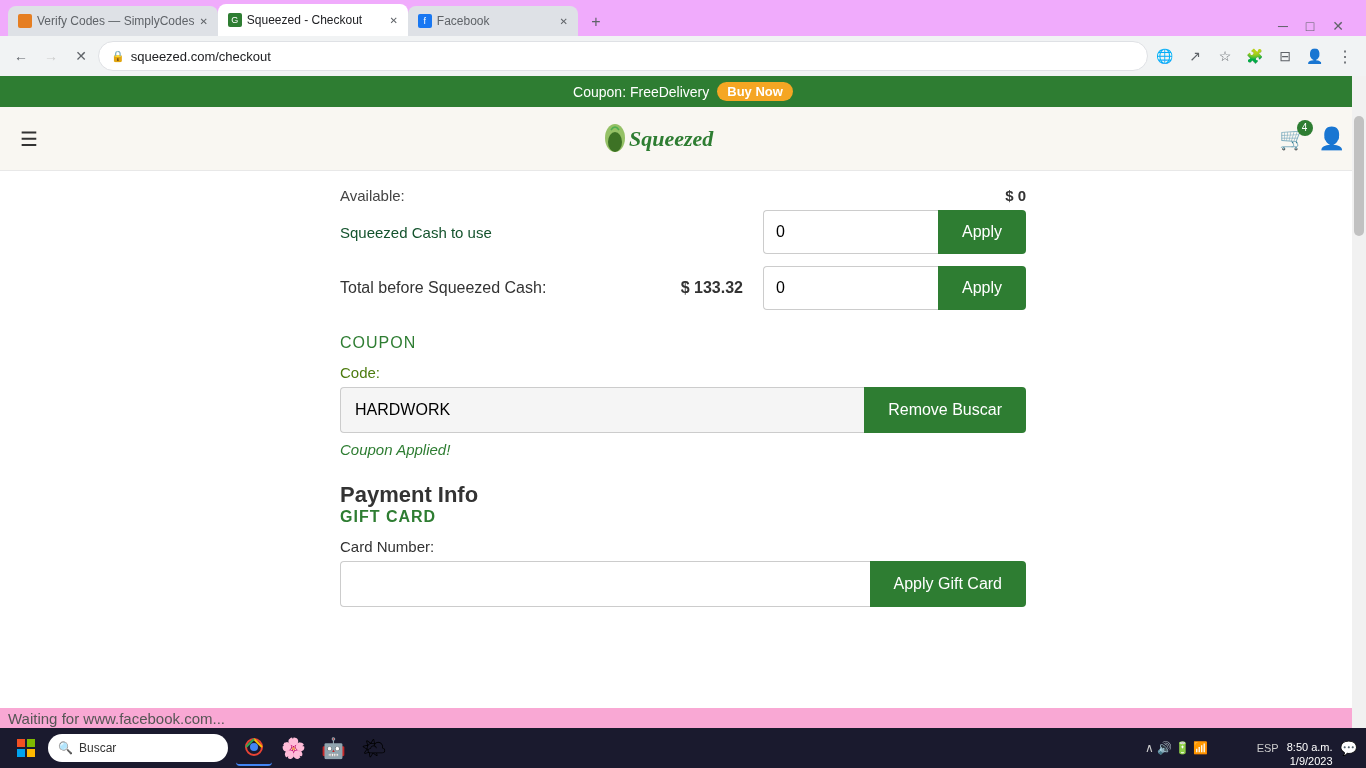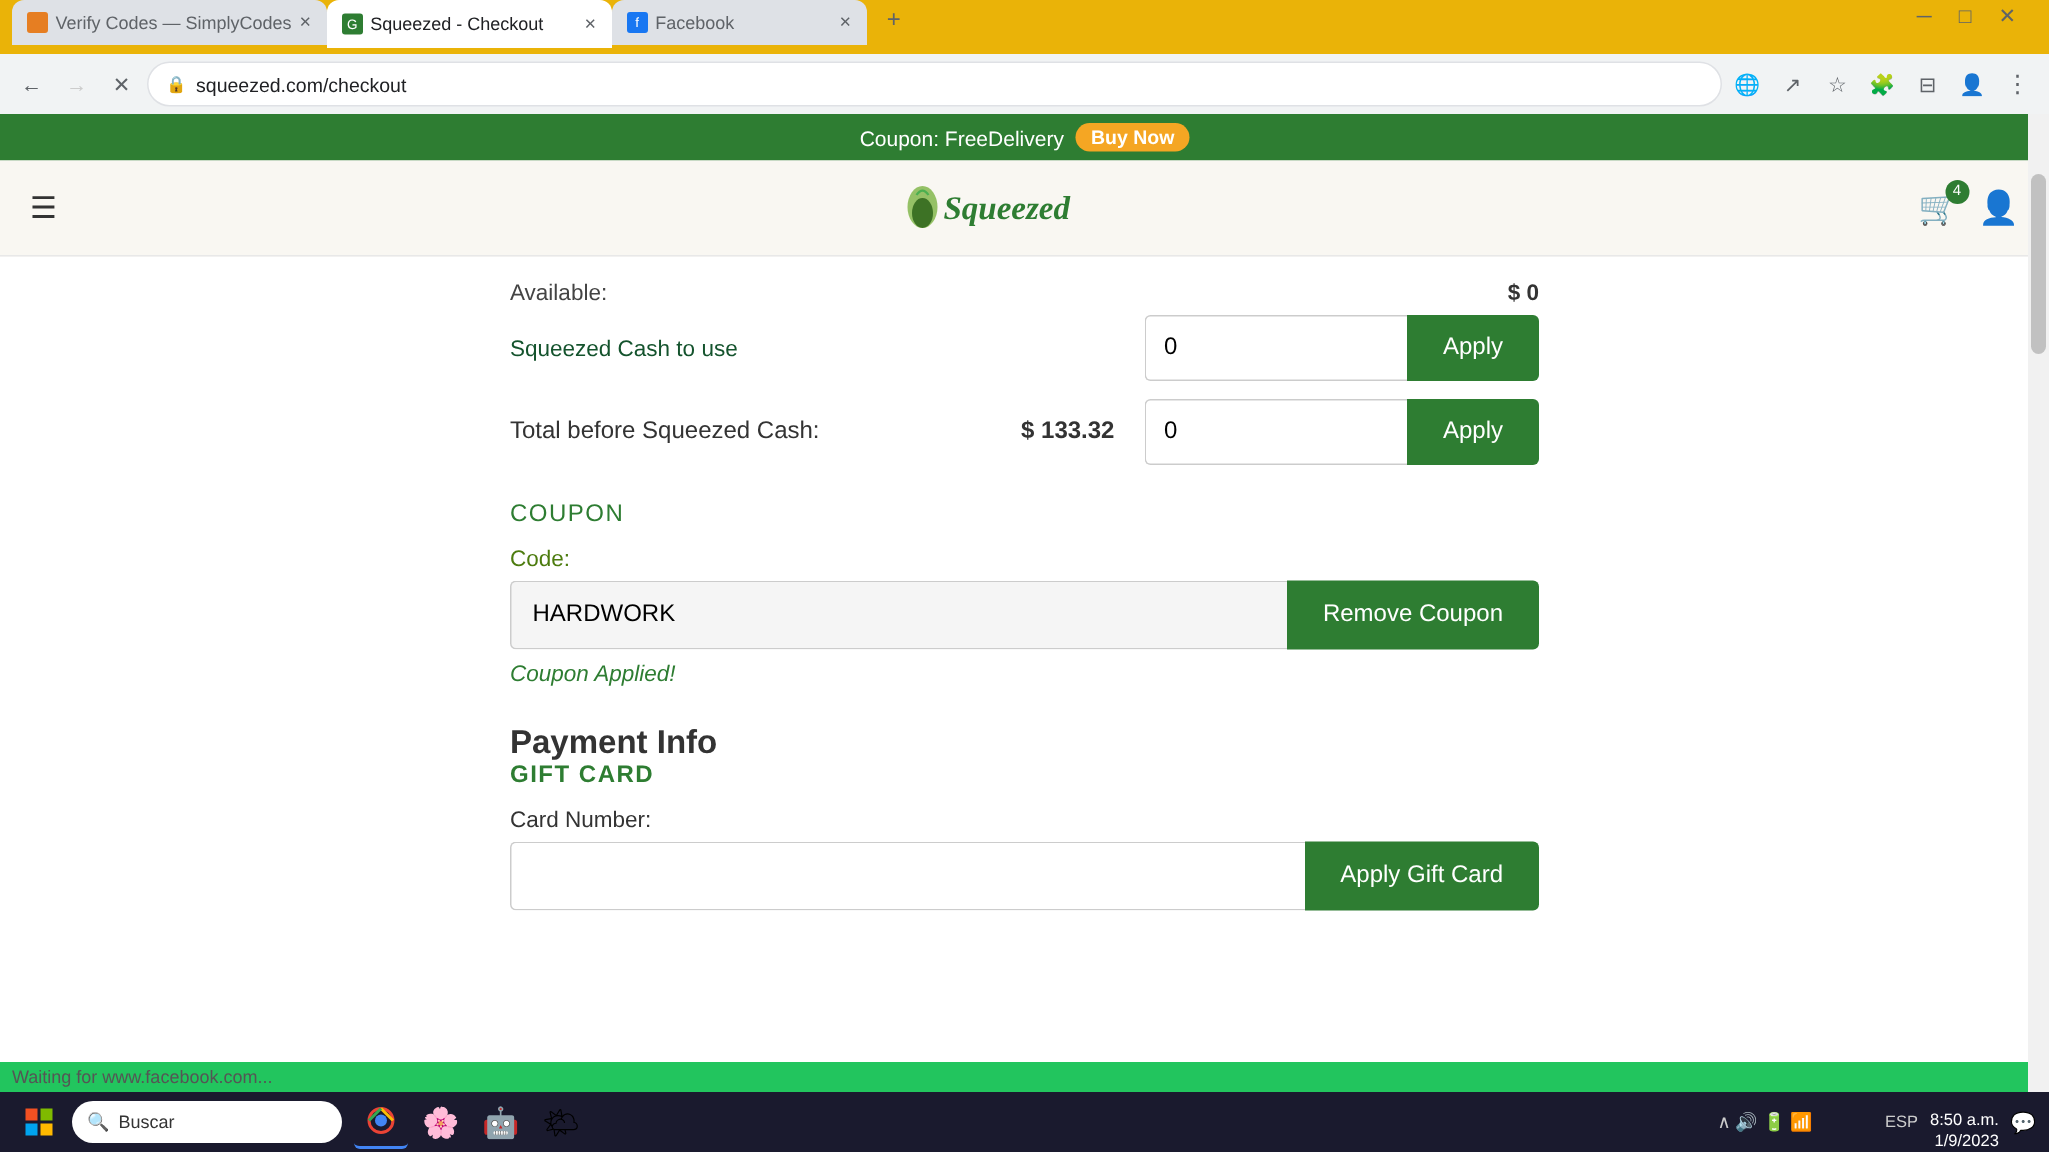--- a/index.html
+++ b/index.html
@@ -3,21 +3,21 @@
   <meta charset="utf-8">
   <style>
     * { margin: 0; padding: 0; box-sizing: border-box; }
     body { font-family: Arial, sans-serif; background: #fff; width: 1366px; height: 768px; overflow: hidden; position: relative; }
   </style>
 </head>
 <body>
 
 <div>
 
-  <div style="display:flex;align-items:flex-start;height:36px;background:#eab308;padding:0 8px;gap:0;">
+  <div style="display:flex;align-items:flex-end;height:36px;background:#f0abfc;padding:0 8px;gap:0;">
 
     <div style="display:flex;align-items:center;height:30px;padding:0 10px;border-radius:8px 8px 0 0;font-size:12px;gap:5px;min-width:180px;background:#dee1e6;color:#5f6368;cursor:pointer;">
       <span style="width:14px;height:14px;background:#e67e22;border-radius:2px;display:inline-block;flex-shrink:0;"></span>
       <span style="flex:1;overflow:hidden;text-overflow:ellipsis;white-space:nowrap;font-size:12px;">Verify Codes — SimplyCodes</span>
       <span style="font-size:10px;color:#5f6368;cursor:pointer;">✕</span>
     </div>
 
     <div style="display:flex;align-items:center;height:32px;padding:0 10px;border-radius:8px 8px 0 0;font-size:12px;gap:5px;min-width:190px;background:#fff;color:#202124;cursor:pointer;margin-bottom:0;">
       <span style="width:14px;height:14px;background:#2e7d32;border-radius:2px;display:inline-block;flex-shrink:0;font-size:9px;color:#fff;display:flex;align-items:center;justify-content:center;">G</span>
       <span style="flex:1;overflow:hidden;text-overflow:ellipsis;white-space:nowrap;font-size:12px;">Squeezed - Checkout</span>
@@ -108,21 +108,21 @@
         <input type="text" value="0" style="width: 175px; height: 44px; border-top: 1px solid rgb(204, 204, 204); border-bottom: 1px solid rgb(204, 204, 204); border-left: 1px solid rgb(204, 204, 204); border-image: initial; border-right: none; padding: 0px 12px; font-size: 16px; outline: none; border-radius: 4px 0px 0px 4px;">
         <button style="background:#2e7d32;color:#fff;border:none;height:44px;padding:0 24px;font-size:16px;cursor:pointer;border-radius:0 4px 4px 0;font-weight:500;">Apply</button>
       </div>
     </div>
 
     <div>
       <div style="font-size:16px;font-weight:normal;color:#2e7d32;letter-spacing:1px;margin-bottom:12px;">COUPON</div>
       <div style="font-size:15px;color:#4d7c0f;margin-bottom:6px;">Code:</div>
       <div style="display:flex;align-items:center;margin-bottom:8px;">
         <input type="text" value="HARDWORK" style="flex: 1 1 0%; height: 46px; border-top: 1px solid rgb(204, 204, 204); border-bottom: 1px solid rgb(204, 204, 204); border-left: 1px solid rgb(204, 204, 204); border-image: initial; border-right: none; padding: 0px 14px; font-size: 16px; outline: none; background: rgb(245, 245, 245); border-radius: 4px 0px 0px 4px;">
-        <button style="background:#2e7d32;color:#fff;border:none;height:46px;padding:0 24px;font-size:16px;cursor:pointer;border-radius:0 4px 4px 0;font-weight:500;white-space:nowrap;">Remove Coupon</button>
+        <button style="background:#2e7d32;color:#fff;border:none;height:46px;padding:0 24px;font-size:16px;cursor:pointer;border-radius:0 4px 4px 0;font-weight:500;white-space:nowrap;">Remove Buscar</button>
       </div>
       <div style="color:#2e7d32;font-size:15px;font-style:italic;margin-bottom:24px;">Coupon Applied!</div>
     </div>
 
     <div>
       <div style="font-size:22px;font-weight:bold;color:#333;">Payment Info</div>
     </div>
 
     <div>
       <div style="font-size:16px;font-weight:bold;color:#2e7d32;letter-spacing:1px;margin-bottom:12px;">GIFT CARD</div>
@@ -134,21 +134,21 @@
     </div>
 
   </div>
 
 </div>
 
 <div style="position:fixed;right:0;top:76px;width:14px;height:calc(768px - 76px - 40px);background:#f1f1f1;">
   <div style="background:#c1c1c1;width:10px;height:120px;margin:40px auto 0;border-radius:5px;cursor:pointer;"></div>
 </div>
 
-<div style="position:fixed;bottom:40px;left:0;width:1352px;background:#22c55e;height:20px;display:flex;align-items:center;font-size:12px;color:#555;padding:0 8px;">
+<div style="position:fixed;bottom:40px;left:0;width:1352px;background:#f9a8d4;height:20px;display:flex;align-items:center;font-size:15px;color:#555;padding:0 8px;">
   <span>Waiting for www.facebook.com...</span>
 </div>
 
 <div style="position:fixed;bottom:0;left:0;width:1366px;height:40px;background:#1a1a2e;display:flex;align-items:center;padding:0 8px;gap:4px;z-index:100;">
   <div style="width:36px;height:36px;display:flex;align-items:center;justify-content:center;cursor:pointer;">
     <svg width="20" height="20" viewBox="0 0 20 20">
       <rect x="1" y="1" width="8" height="8" fill="#f25022"></rect>
       <rect x="11" y="1" width="8" height="8" fill="#7fba00"></rect>
       <rect x="1" y="11" width="8" height="8" fill="#00a4ef"></rect>
       <rect x="11" y="11" width="8" height="8" fill="#ffb900"></rect>

